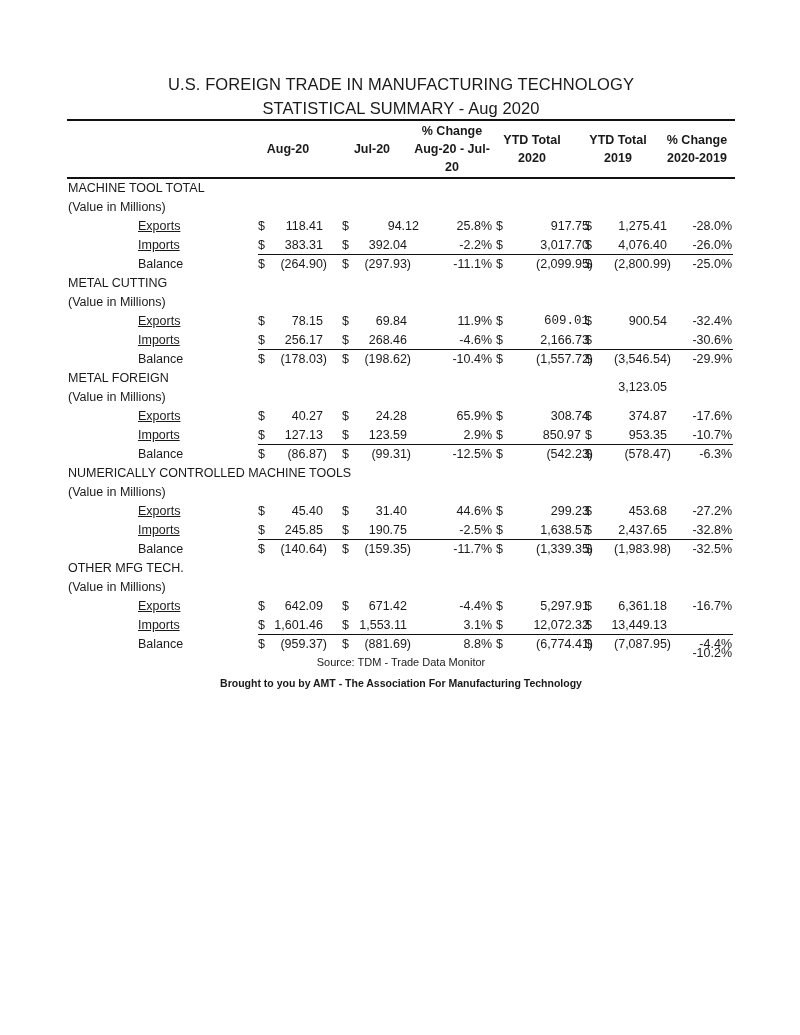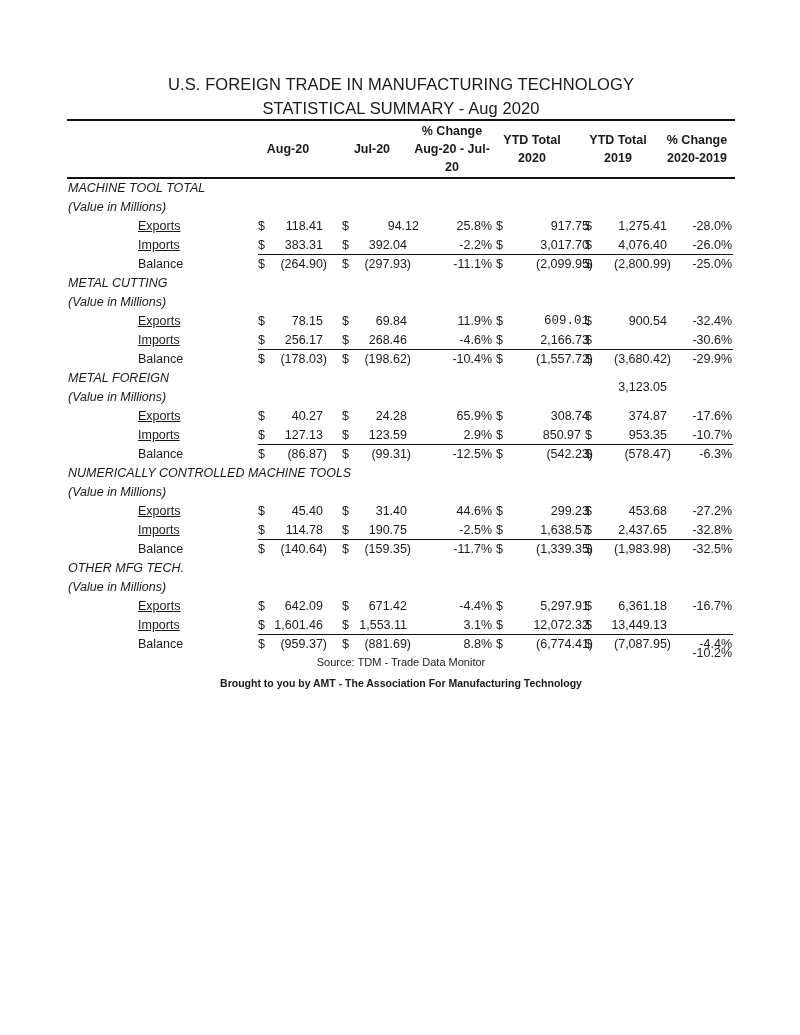--- a/index.html
+++ b/index.html
@@ -5,21 +5,21 @@
   html, body { margin:0; padding:0; background:#ffffff; }
   body { width:800px; height:1035px; position:relative; font-family:"Liberation Sans", sans-serif; color:#1a1a1a; }
   .page { position:absolute; left:67px; top:0; width:668px; }
   .title { text-align:center; font-size:16.5px; line-height:22px; letter-spacing:0.1px; }
   .title1 { position:absolute; top:73px; left:0; width:668px; }
   .title2 { position:absolute; top:97px; left:0; width:668px; }
   .rule-top { position:absolute; top:119px; left:0; width:668px; height:0; border-top:2px solid #111; }
   .hdr { position:absolute; top:122px; font-weight:bold; font-size:12.5px; line-height:18px; text-align:center; }
   .rule-hdr { position:absolute; top:177px; left:0; width:668px; height:0; border-top:2px solid #111; }
   .row { position:absolute; left:0; width:668px; height:19px; font-size:12.5px; line-height:19px; }
-  .sec { position:absolute; left:1px; white-space:nowrap;font-style:italic; }
+  .sec { position:absolute; left:1px; white-space:nowrap; }
   .lbl { position:absolute; left:71px; font-weight:normal; }
   .lbl.u { text-decoration:underline; }
   .d { position:absolute; }
   .v { position:absolute; text-align:right; }
   .uline { position:absolute; left:191px; width:475px; height:0; border-top:1.5px solid #111; }
   .foot1 { position:absolute; top:656px; left:0; width:668px; text-align:center; font-size:11px; }
   .foot2 { position:absolute; top:677px; left:0; width:668px; text-align:center; font-size:10.5px; font-weight:bold; }
 </style>
 </head>
 <body>
@@ -133,21 +133,21 @@
       <div class="row" style="top: 350px;">
         <span class="lbl">Balance</span>
         <span class="d" style="left: 191px;">$</span>
         <span class="v" style="right: 408px;">(178.03)</span>
         <span class="d" style="left: 275px;">$</span>
         <span class="v" style="right: 324px;">(198.62)</span>
         <span class="v" style="right: 243px;">-10.4%</span>
         <span class="d" style="left: 429px;">$</span>
         <span class="v" style="right: 142px;">(1,557.72)</span>
         <span class="d" style="left: 518px;">$</span>
-        <span class="v" style="right: 64px;">(3,680.42)</span>
+        <span class="v" style="right: 64px;">(3,546.54)</span>
         <span class="v" style="right: 3px;">-29.9%</span>
       </div>
       <div class="row" style="top: 369px;">
         <span class="sec">METAL FOREIGN</span>
       </div>
       <div class="row" style="top: 388px;">
         <span class="sec">(Value in Millions)</span>
       </div>
       <div class="row" style="top: 407px;">
         <span class="lbl u">Exports</span>
@@ -204,21 +204,21 @@
         <span class="v" style="right: 243px;">44.6%</span>
         <span class="d" style="left: 429px;">$</span>
         <span class="v" style="right: 146px;">299.23</span>
         <span class="d" style="left: 518px;">$</span>
         <span class="v" style="right: 68px;">453.68</span>
         <span class="v" style="right: 3px;">-27.2%</span>
       </div>
       <div class="row" style="top: 521px;">
         <span class="lbl u">Imports</span>
         <span class="d" style="left: 191px;">$</span>
-        <span class="v" style="right: 412px;">114.78</span>
+        <span class="v" style="right: 412px;">245.85</span>
         <span class="d" style="left: 275px;">$</span>
         <span class="v" style="right: 328px;">190.75</span>
         <span class="v" style="right: 243px;">-2.5%</span>
         <span class="d" style="left: 429px;">$</span>
         <span class="v" style="right: 146px;">1,638.57</span>
         <span class="d" style="left: 518px;">$</span>
         <span class="v" style="right: 68px;">2,437.65</span>
         <span class="v" style="right: 3px;">-32.8%</span>
       </div>
       <div class="uline" style="top: 539px;"></div>

